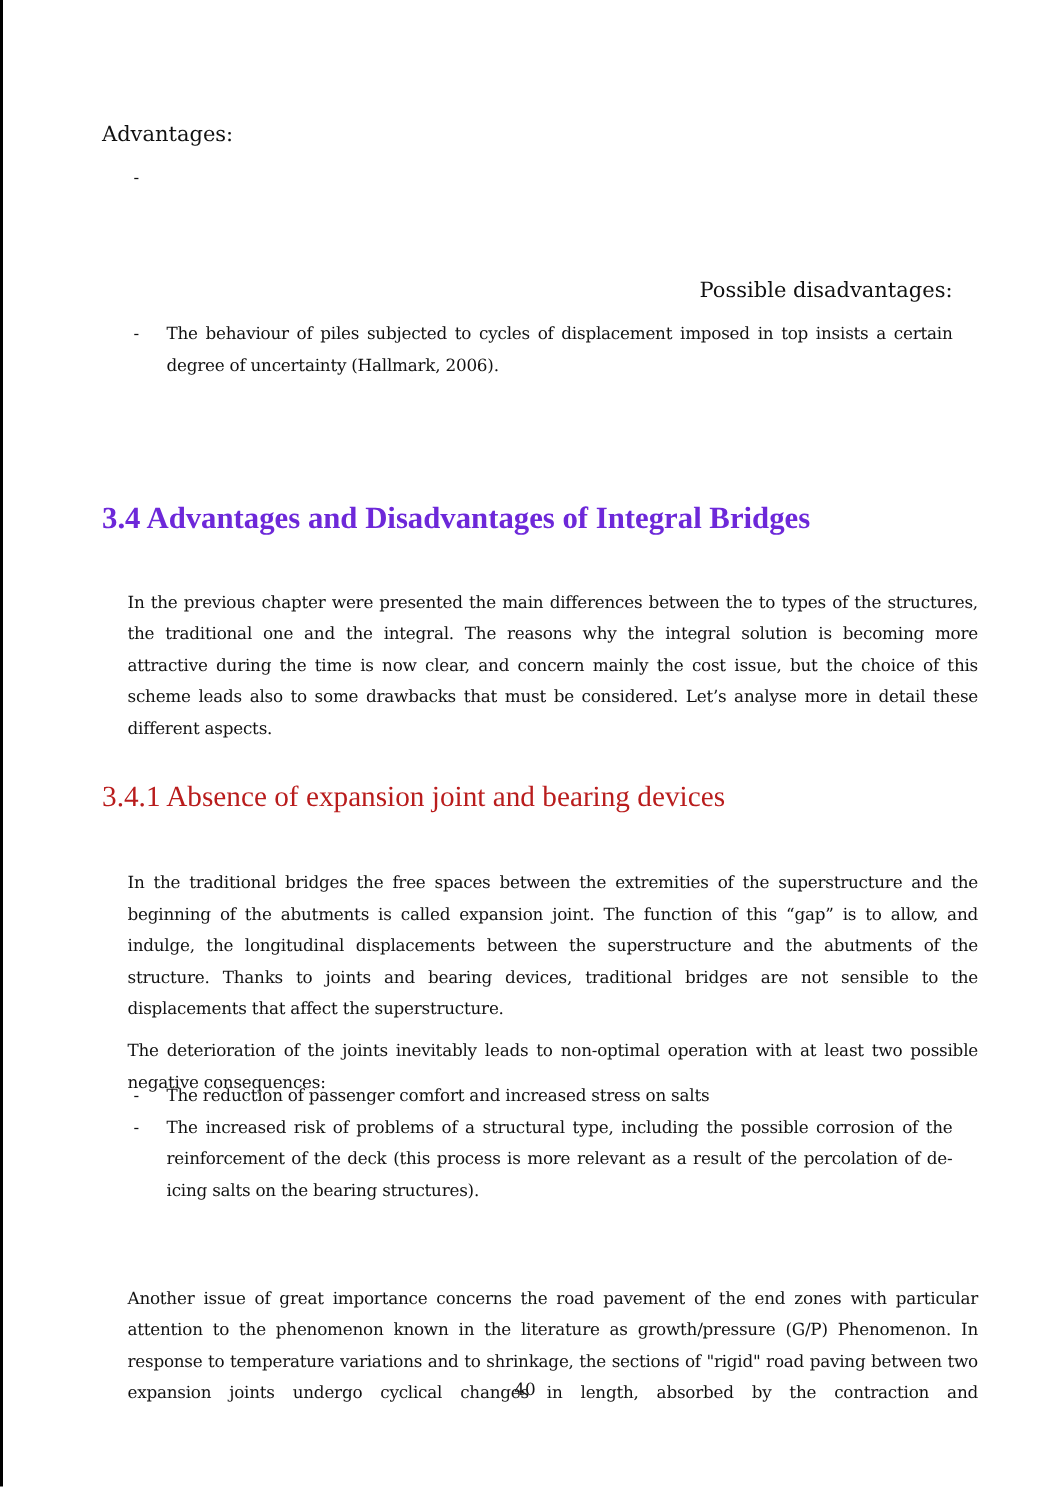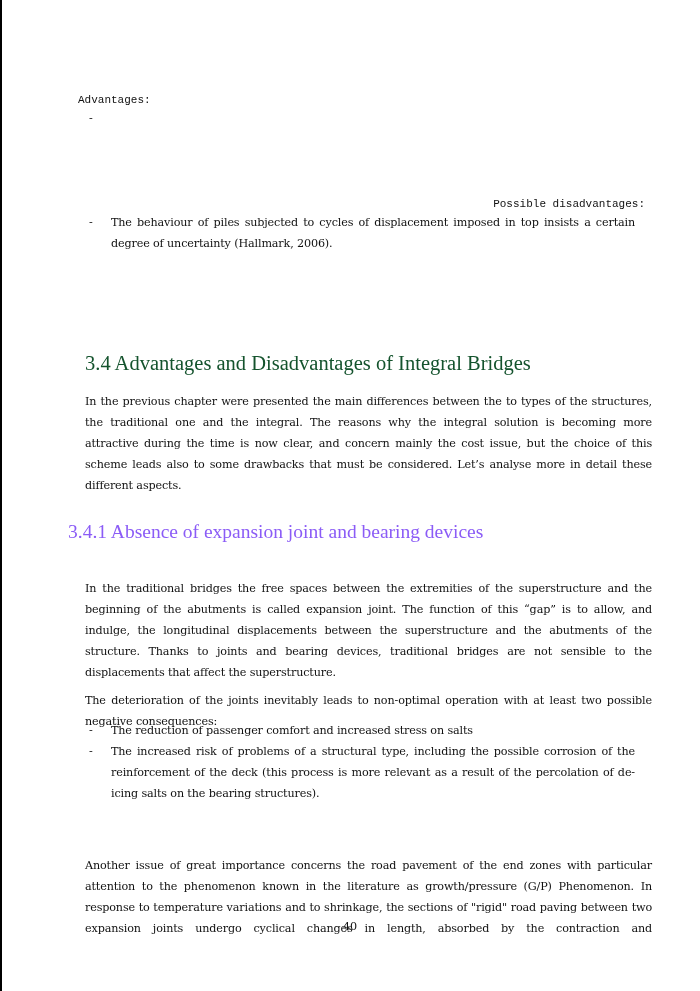--- a/index.html
+++ b/index.html
@@ -28,25 +28,24 @@
       left: 68px;
       top: 0;
       width: 567px;
     }
     .abs {
       position: absolute;
       left: 0;
       width: 567px;
     }
     .label {
-      font-size: 11px;
+      font-size: 14px;
       line-height: 21px;
-      margin: 10px;
+      margin: 0;
       white-space: nowrap;
-      font-family: Liberation Mono, monospace;
     }
     .para {
       font-size: 11.2px;
       line-height: 21px;
       text-align: justify;
       margin: 17px;
       letter-spacing: -0.15px;
     }
     .para.last-justify {
       text-align-last: justify;
@@ -64,32 +63,32 @@
       text-align: justify;
       letter-spacing: -0.15px;
     }
     ul.dash-list li .dash {
       position: absolute;
       left: 21px;
       top: 0;
     }
     h2.section-heading {
       font-family: "Liberation Serif", "DejaVu Serif", serif;
-      font-weight: normal;
+      font-weight: bold;
       font-size: 20.5px;
-      color: #14532d;
-      margin: 17px;
+      color: #6d28d9;
+      margin: 0;
       line-height: 26px;
       white-space: nowrap;
     }
     h3.subsection-heading {
       font-family: "Liberation Serif", "DejaVu Serif", serif;
       font-weight: normal;
       font-size: 19.5px;
-      color: #8b5cf6;
+      color: #b91c1c;
       margin: 0;
       line-height: 26px;
       white-space: nowrap;
     }
     .page-number {
       position: absolute;
       left: 0;
       width: 700px;
       top: 919px;
       text-align: center;

